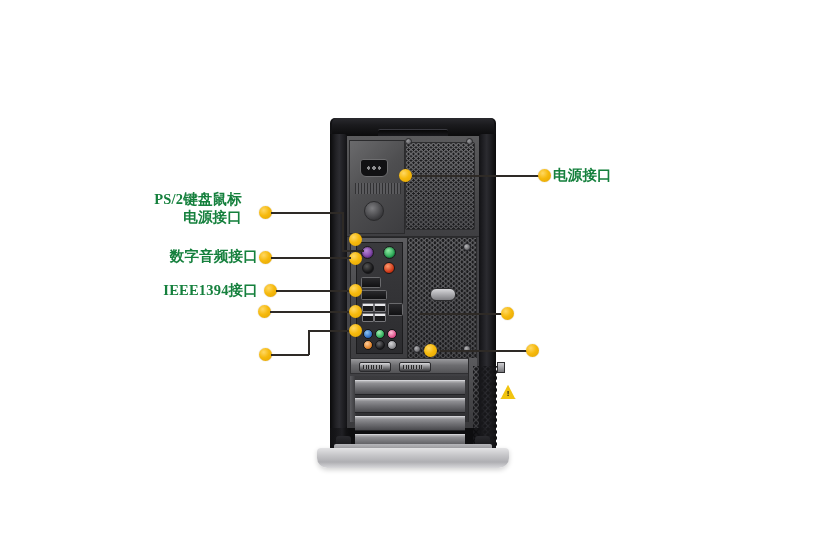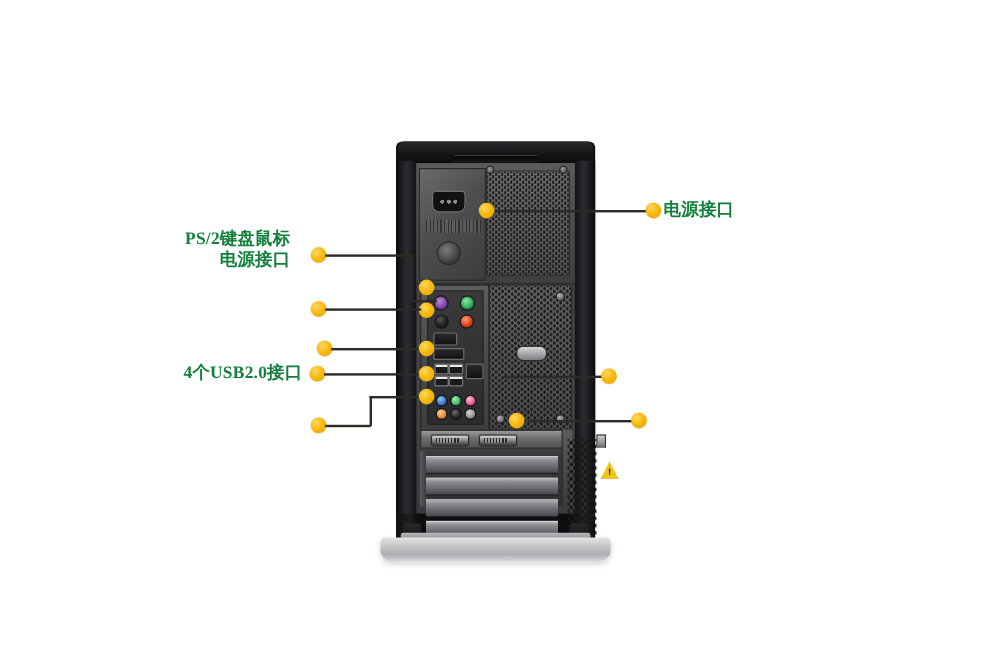--- a/index.html
+++ b/index.html
@@ -439,30 +439,33 @@
     <div>PS/2键盘鼠标</div>
     <div>电源接口</div>
   </div>
   <div class="dot" style="left:259px; top:206px;"></div>
   <div class="lline h" style="left:271px; top:212px; width:72px;"></div>
   <div class="lline v" style="left:342px; top:212px; height:39px;"></div>
   <div class="lline h" style="left:342px; top:250px; width:22px;"></div>
   <div class="dot" style="left:349px; top:233px;"></div>
   <div class="dot" style="left:349px; top:252px;"></div>
 
+  <div class="label right-align" style="left:108px; top:247px; width:150px;">
+    <div>数字音频接口</div>
+  </div>
   <div class="dot" style="left:259px; top:251px;"></div>
   <div class="lline h" style="left:271px; top:257px; width:80px;"></div>
 
+  <div class="label right-align" style="left:110px; top:281px; width:148px;">
+    <div>IEEE1394接口</div>
+  </div>
   <div class="dot" style="left:264px; top:284px;"></div>
   <div class="lline h" style="left:276px; top:290px; width:76px;"></div>
   <div class="dot" style="left:349px; top:284px;"></div>
 
-  <div class="label right-align" style="left:100px; top:302px; width:152px;">
-    <div>4个USB2.0接口</div>
-  </div>
   <div class="dot" style="left:258px; top:305px;"></div>
   <div class="lline h" style="left:270px; top:311px; width:82px;"></div>
   <div class="dot" style="left:349px; top:305px;"></div>
 
   <div class="dot" style="left:259px; top:348px;"></div>
   <div class="lline h" style="left:271px; top:354px; width:38px;"></div>
   <div class="lline v" style="left:308px; top:330px; height:25px;"></div>
   <div class="lline h" style="left:308px; top:330px; width:46px;"></div>
   <div class="dot" style="left:349px; top:324px;"></div>
 

